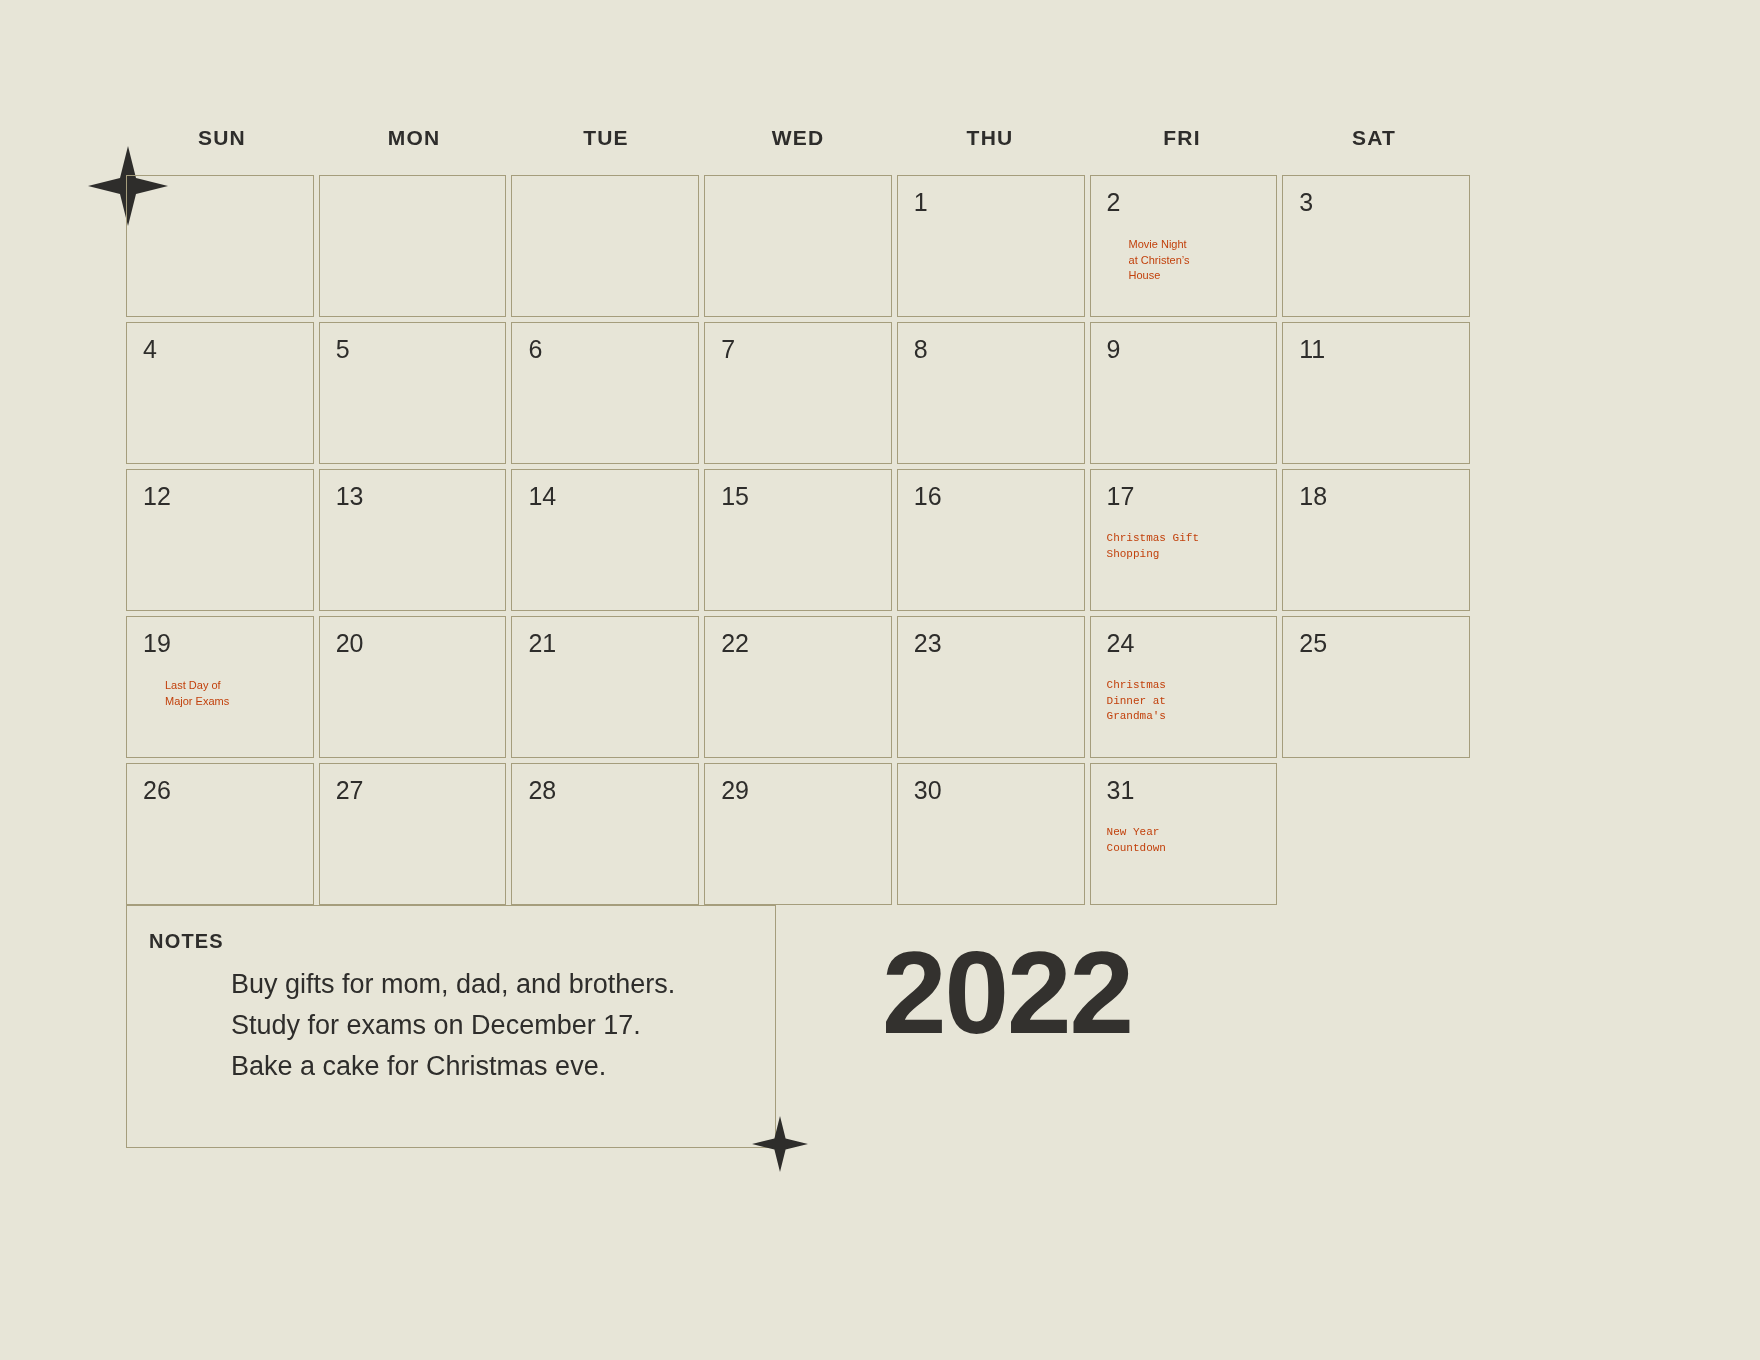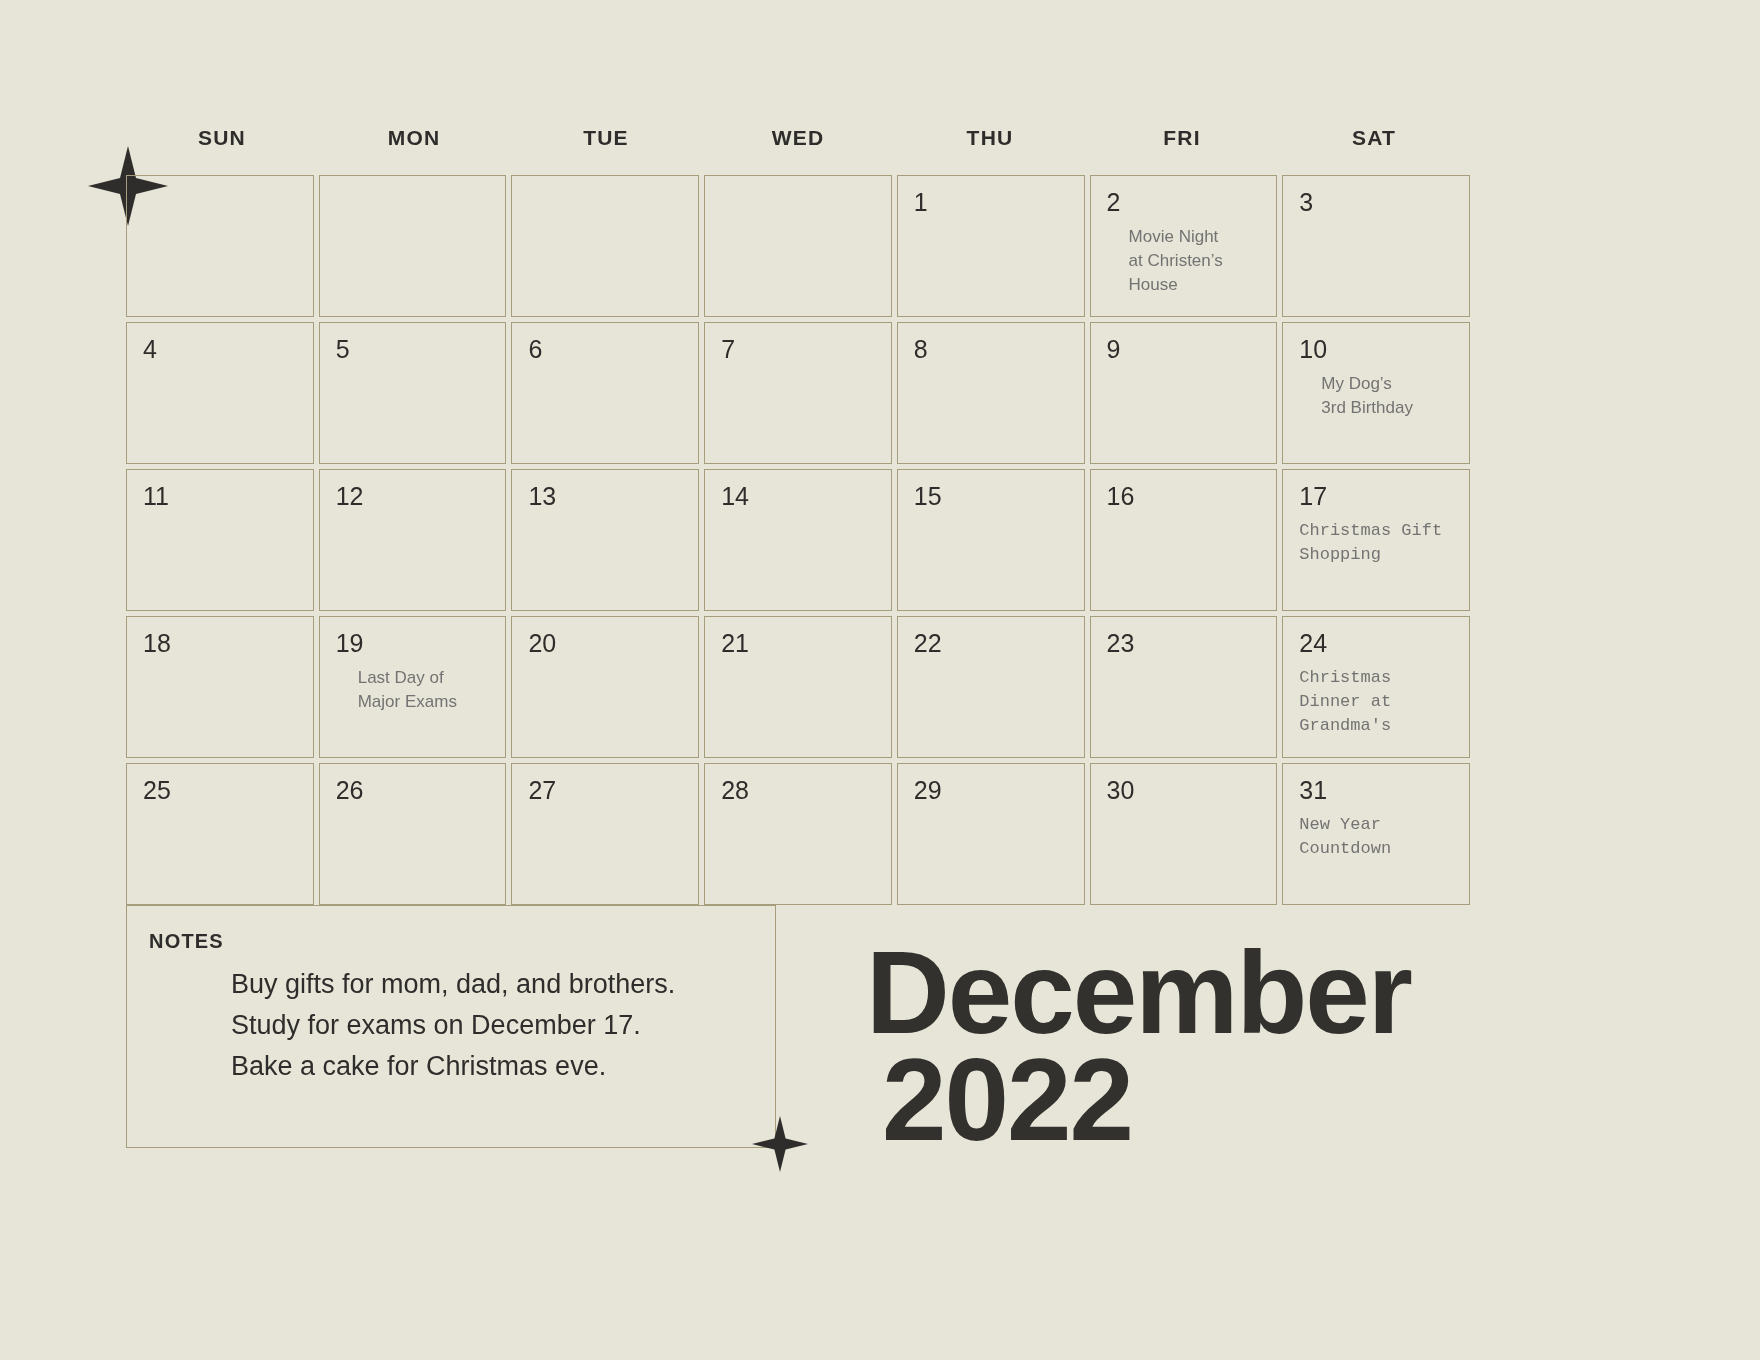--- a/index.html
+++ b/index.html
@@ -57,24 +57,24 @@
     position: relative;
     padding: 14px 0 0 0;
   }
   .daynum {
     font-size: 25px;
     line-height: 1;
     color: #2e2d2b;
     padding-left: 16px;
   }
   .event {
-    font-size: 17px;
+    font-size: 11px;
     line-height: 1.42;
-    color: #737373;
-    margin-top: 10px;
+    color: #c2410c;
+    margin-top: 22px;
     padding-left: 38px;
     padding-right: 6px;
     white-space: pre-line;
   }
   .event.flush {
     padding-left: 16px;
     font-family: Liberation Mono, monospace;
   }
 
   
@@ -224,25 +224,20 @@
       <div class="event"></div>
     </div>
     <div class="cell">
       <div class="daynum">8</div>
       <div class="event"></div>
     </div>
     <div class="cell">
       <div class="daynum">9</div>
       <div class="event"></div>
     </div>
-    <div class="cell">
-      <div class="daynum">10</div>
-      <div class="event">My Dog’s
-3rd Birthday</div>
-    </div>
 
     <div class="cell">
       <div class="daynum">11</div>
       <div class="event"></div>
     </div>
     <div class="cell">
       <div class="daynum">12</div>
       <div class="event"></div>
     </div>
     <div class="cell">
@@ -334,17 +329,16 @@
   <div class="notes">
     <div class="notes-title">NOTES</div>
     <div class="notes-body">Buy gifts for mom, dad, and brothers.
 Study for exams on December 17.
 Bake a cake for  Christmas eve.</div>
   </div>
 
   <div class="star star-bottom"></div>
 
   <div class="month-title">
-    <span>December</span>
     <span class="yr">2022</span>
   </div>
 
 </div>
 
 </body></html>

